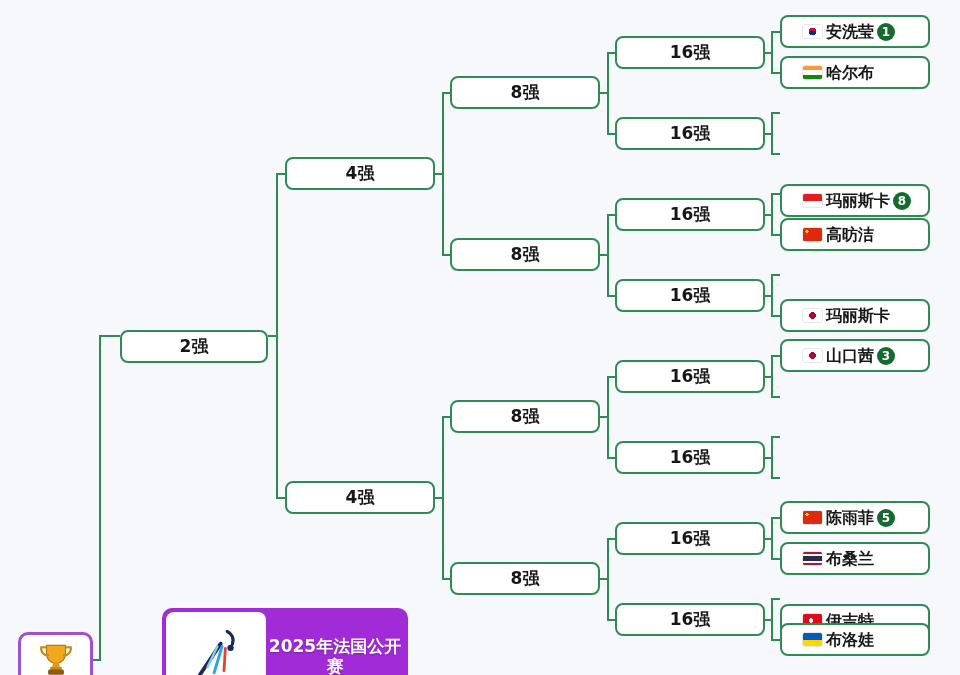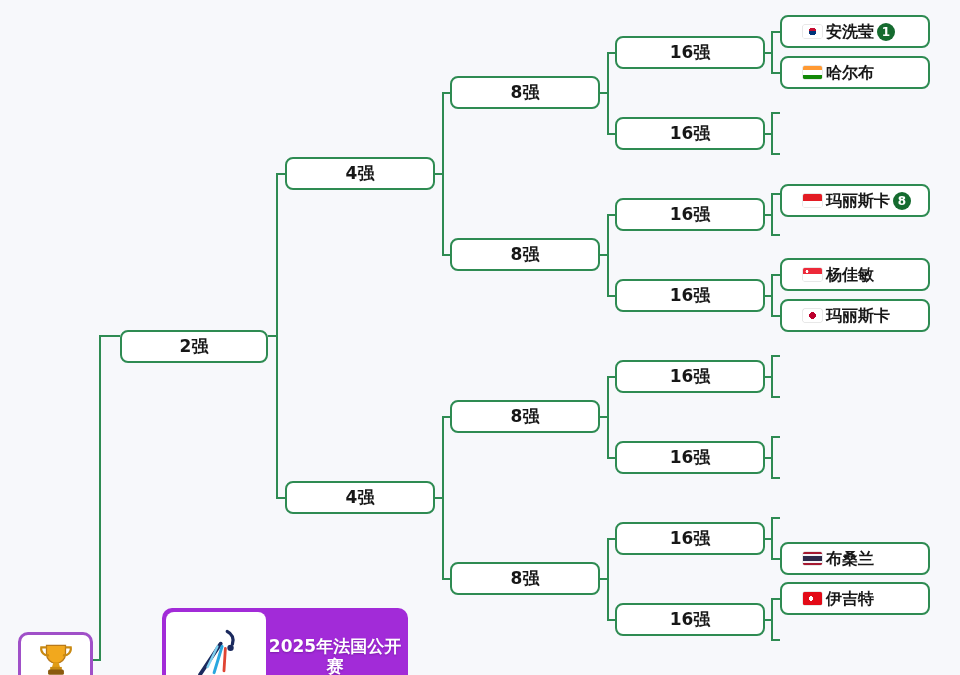--- a/index.html
+++ b/index.html
@@ -128,38 +128,53 @@
   <div class="box col-p" style="top:56px">
     <span class="flag f-in"></span>
     <span class="pname">哈尔布</span>
 
   </div>
   <div class="box col-p" style="top:184px">
     <span class="flag f-id"></span>
     <span class="pname">玛丽斯卡</span>
     <span class="seed">8</span>
   </div>
-  <div class="box col-p" style="top:258px">
-    <span class="flag f-sg"></span>
-    <span class="pname">杨佳敏</span>
+  <div class="box col-p" style="top:218px">
+    <span class="flag f-cn"></span>
+    <span class="pname">高昉洁</span>
 
   </div>
   <div class="box col-p" style="top:299px">
     <span class="flag f-jp"></span>
     <span class="pname">玛丽斯卡</span>
 
   </div>
+  <div class="box col-p" style="top:339px">
+    <span class="flag f-jp"></span>
+    <span class="pname">山口茜</span>
+    <span class="seed">3</span>
+  </div>
+  <div class="box col-p" style="top:501px">
+    <span class="flag f-cn"></span>
+    <span class="pname">陈雨菲</span>
+    <span class="seed">5</span>
+  </div>
   <div class="box col-p" style="top:542px">
     <span class="flag f-th"></span>
     <span class="pname">布桑兰</span>
 
   </div>
-  <div class="box col-p" style="top:582px">
+  <div class="box col-p" style="top:604px">
     <span class="flag f-tr"></span>
     <span class="pname">伊吉特</span>
+
+  </div>
+  <div class="box col-p" style="top:623px">
+    <span class="flag f-ua"></span>
+    <span class="pname">布洛娃</span>
 
   </div>
 
   <div id="connectors">
       <div style="position: absolute; background: rgb(46, 139, 82); left: 765px; top: 51.5px; width: 8px; height: 2px;"></div>
       <div style="position: absolute; background: rgb(46, 139, 82); left: 771px; top: 30.5px; width: 2px; height: 43px;"></div>
       <div style="position: absolute; background: rgb(46, 139, 82); left: 771px; top: 30.5px; width: 9px; height: 2px;"></div>
       <div style="position: absolute; background: rgb(46, 139, 82); left: 771px; top: 71.5px; width: 9px; height: 2px;"></div>
       <div style="position: absolute; background: rgb(46, 139, 82); left: 765px; top: 132.5px; width: 8px; height: 2px;"></div>
       <div style="position: absolute; background: rgb(46, 139, 82); left: 771px; top: 111.5px; width: 2px; height: 43px;"></div>

